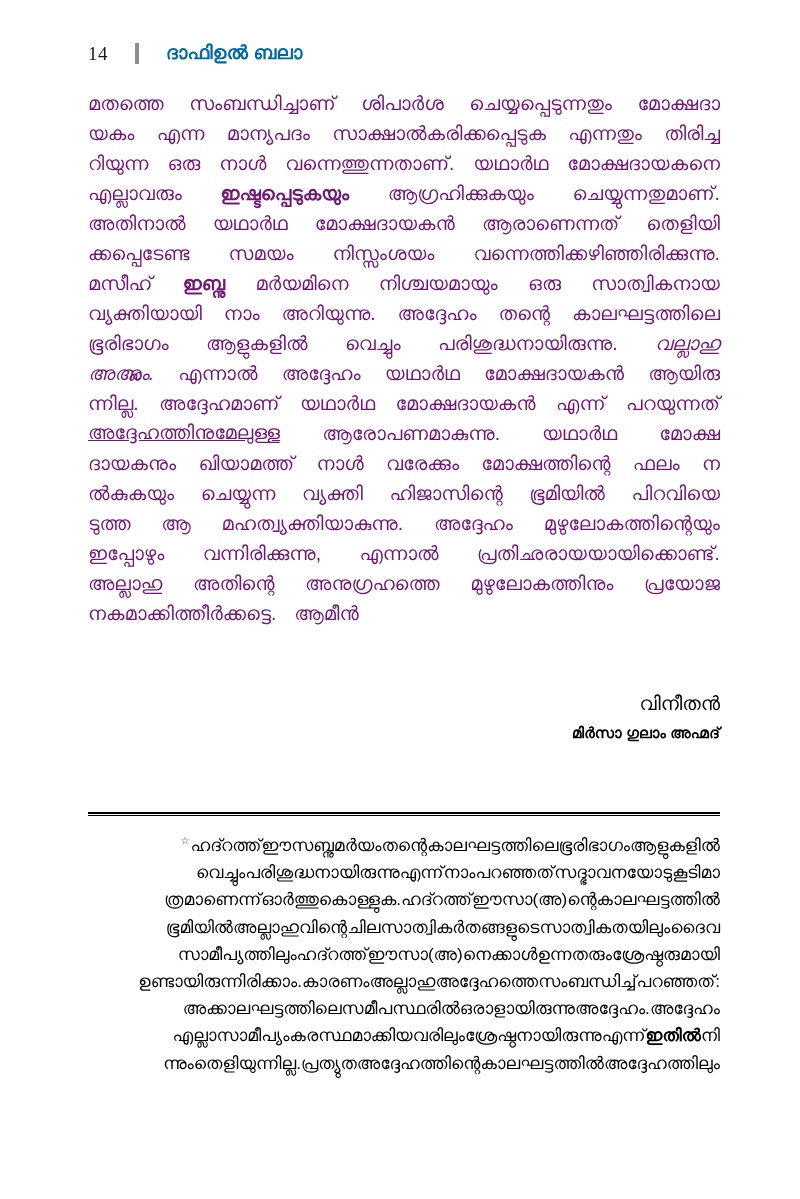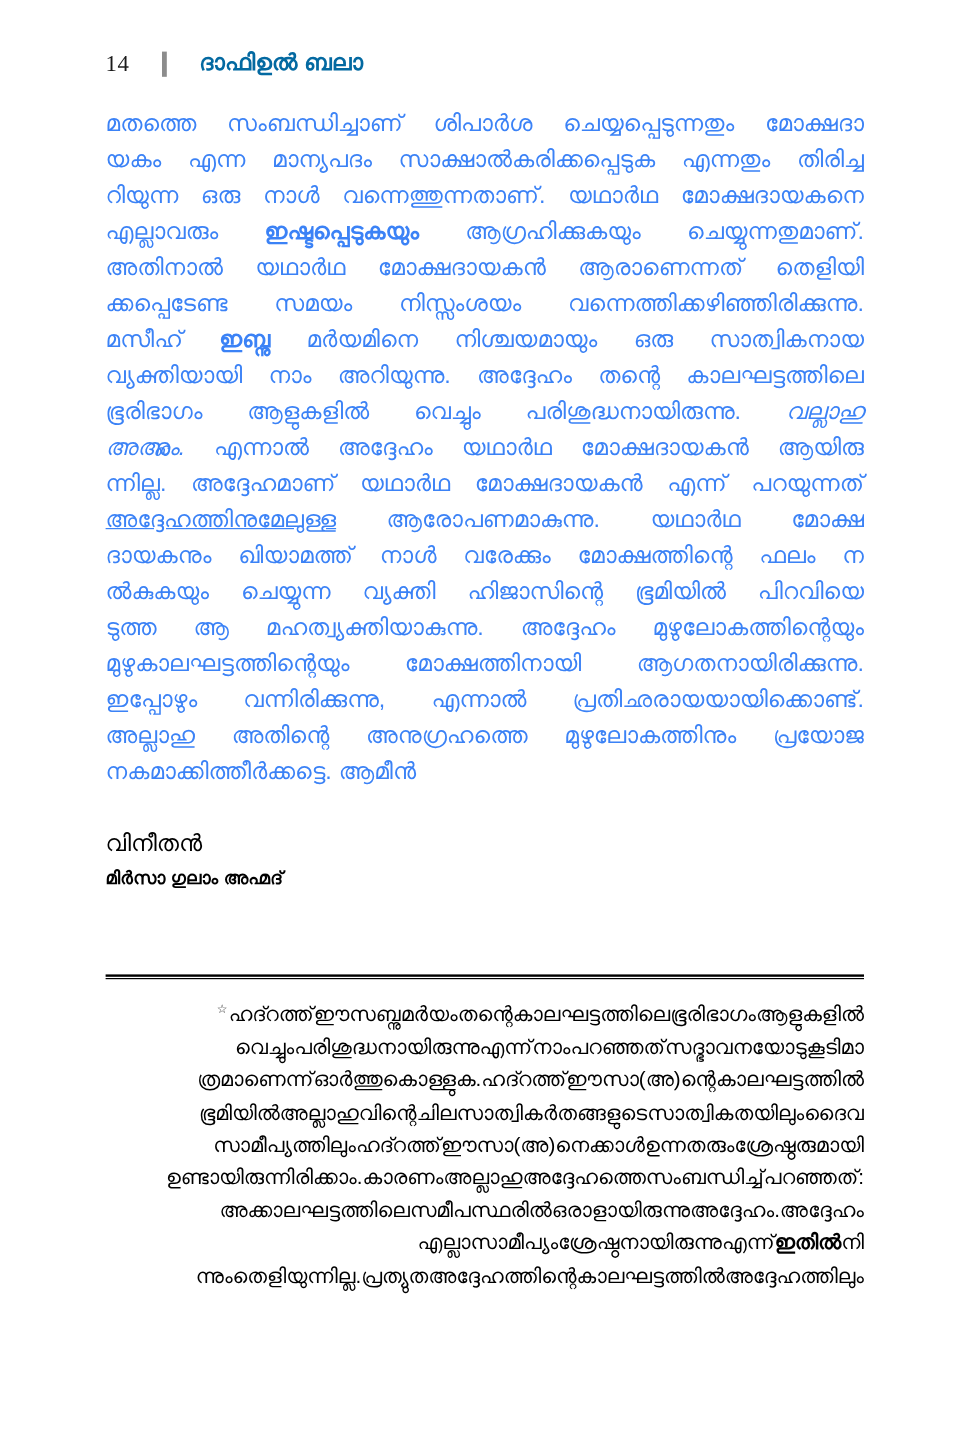--- a/index.html
+++ b/index.html
@@ -61,44 +61,46 @@
     position: absolute;
     left: 88px;
     top: 88px;
     width: 632px;
   }
   .bodyline {
     display: flex;
     font-size: 19.4px;
     line-height: 30px;
     height: 30px;
-    color: #3b82f6;
+    color: #701a75;
     white-space: nowrap;
     letter-spacing: 0;
     align-items: center;
   }
   
   .bodyline.just {
     justify-content: space-between;
   }
   .bodyline.last {
     justify-content: flex-start;
+    gap: 12px;
   }
   .bodyline.last .w + .w { margin-left: 0.30em; }
   .w { display: inline-block; }
   .w.ital { font-style: italic; }
   .w.bold { font-weight: bold; }
-  .w.uline { text-decoration: underline; }
+  .w.uline { text-decoration: underline; font-family: Liberation Serif, serif; }
 
   
   .signature {
     position: absolute;
     left: 88px;
     top: 688px;
     width: 632px;
+    text-align: right;
   }
   .sig-line {
     font-size: 19.4px;
     line-height: 30px;
     color: #000000;
   }
   .sig-line.strong {
     font-weight: bold;
     font-size: 15px;
     letter-spacing: 0.2px;
@@ -274,25 +276,20 @@
         <span class="w">പിറവിയെ</span>
       </div>
       <div class="bodyline just">
         <span class="w">ടുത്ത</span>
         <span class="w">ആ</span>
         <span class="w">മഹത്വ്യക്തിയാകുന്നു.</span>
         <span class="w">അദ്ദേഹം</span>
         <span class="w">മുഴുലോകത്തിന്റെയും</span>
       </div>
       <div class="bodyline just">
-        <span class="w">മുഴുകാലഘട്ടത്തിന്റെയും</span>
-        <span class="w">മോക്ഷത്തിനായി</span>
-        <span class="w">ആഗതനായിരിക്കുന്നു.</span>
-      </div>
-      <div class="bodyline just">
         <span class="w">ഇപ്പോഴും</span>
         <span class="w">വന്നിരിക്കുന്നു,</span>
         <span class="w">എന്നാൽ</span>
         <span class="w">പ്രതിഛരായയായിക്കൊണ്ട്.</span>
       </div>
       <div class="bodyline just">
         <span class="w">അല്ലാഹു</span>
         <span class="w">അതിന്റെ</span>
         <span class="w">അനുഗ്രഹത്തെ</span>
         <span class="w">മുഴുലോകത്തിനും</span>
@@ -368,20 +365,21 @@
       <div class="fnline just">
         <span class="w">അക്കാലഘട്ടത്തിലെ</span>
         <span class="w">സമീപസ്ഥരിൽ</span>
         <span class="w">ഒരാളായിരുന്നു</span>
         <span class="w">അദ്ദേഹം.</span>
         <span class="w">അദ്ദേഹം</span>
       </div>
       <div class="fnline just">
         <span class="w">എല്ലാ</span>
         <span class="w">സാമീപ്യം</span>
+        <span class="w">കരസ്ഥമാക്കിയവരിലും</span>
         <span class="w">ശ്രേഷ്ഠനായിരുന്നു</span>
         <span class="w">എന്ന്</span>
         <span class="w bold">ഇതിൽ</span>
         <span class="w">നി</span>
       </div>
       <div class="fnline just">
         <span class="w">ന്നും</span>
         <span class="w">തെളിയുന്നില്ല.</span>
         <span class="w">പ്രത്യുത</span>
         <span class="w">അദ്ദേഹത്തിന്റെ</span>

